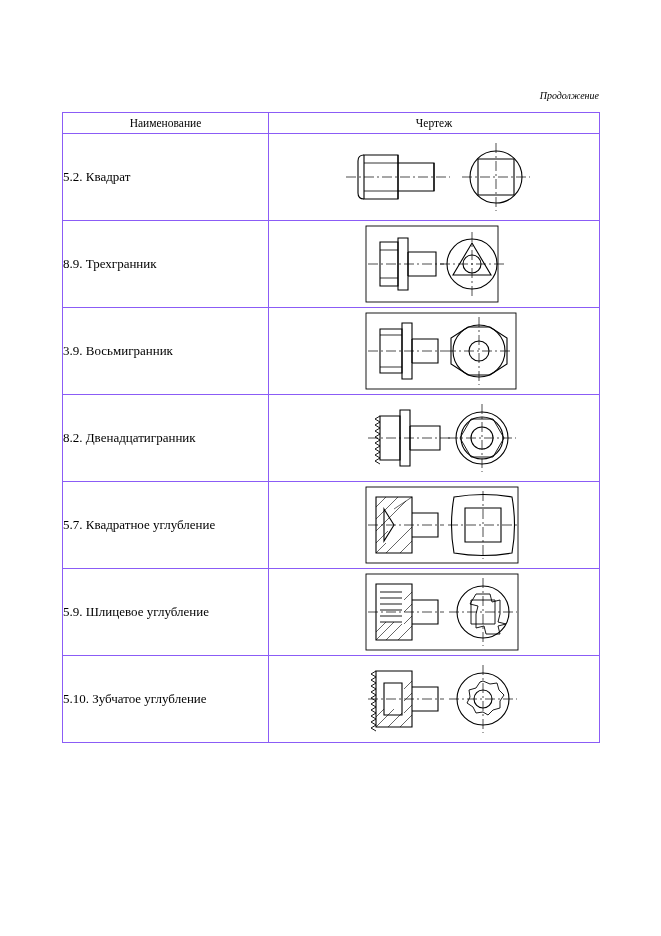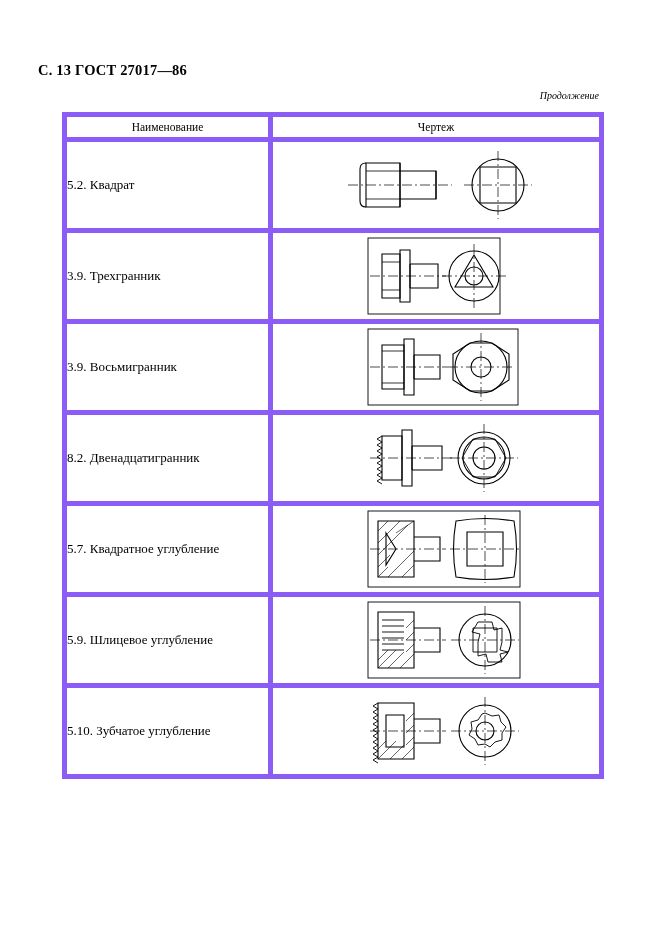--- a/index.html
+++ b/index.html
@@ -43,21 +43,21 @@
   }
   table.spec {
     position: absolute;
     left: 62px;
     top: 112px;
     width: 537px;
     border-collapse: collapse;
     table-layout: fixed;
   }
   table.spec th, table.spec td {
-    border: 5px solid #8b5cf6;
+    border: 1px solid #8b5cf6;
     padding: 0;
     vertical-align: middle;
   }
   table.spec th {
     font-weight: normal;
     font-size: 11.5px;
     height: 20px;
     text-align: center;
   }
   col.c-name { width: 206px; }
@@ -75,24 +75,20 @@
   td.draw svg {
     display: block;
     margin: 0 auto;
   }
 </style>
 </head>
 <body>
 
 <div class="page">
 
-  <div class="page-header">
-    <span class="pg">С. 13</span>
-    <span>ГОСТ 27017—86</span>
-  </div>
 
   <div class="continuation">Продолжение</div>
 
   <table class="spec">
     <colgroup>
       <col class="c-name">
       <col class="c-draw">
     </colgroup>
     <thead>
       <tr>
@@ -117,21 +113,21 @@
             <path d="M22 42 h104" stroke-width="0.7" stroke-dasharray="10,3,2,3"></path>
 
             <circle cx="172" cy="42" r="26"></circle>
             <path d="M154 24 h36 v36 h-36 z"></path>
             <path d="M172 8 v68 M138 42 h68" stroke-width="0.7" stroke-dasharray="10,3,2,3"></path>
           </svg>
         </td>
       </tr>
 
       <tr>
-        <td class="name">3.9. Трехгранник</td>
+        <td class="name">8.9. Трехгранник</td>
         <td class="draw">
           <svg width="220" height="84" viewBox="0 0 220 84" fill="none" stroke="#000" stroke-width="1.1">
             <rect x="42" y="4" width="132" height="76" stroke-width="0.9"></rect>
 
             <path d="M56 20 h18 v44 h-18 z"></path>
             <path d="M74 16 h10 v52 h-10 z"></path>
             <path d="M84 30 h28 v24 h-28"></path>
             <path d="M56 28 h18 M56 56 h18" stroke-width="0.8"></path>
             <path d="M84 30 v24"></path>
             <path d="M44 42 h76" stroke-width="0.7" stroke-dasharray="10,3,2,3"></path>

